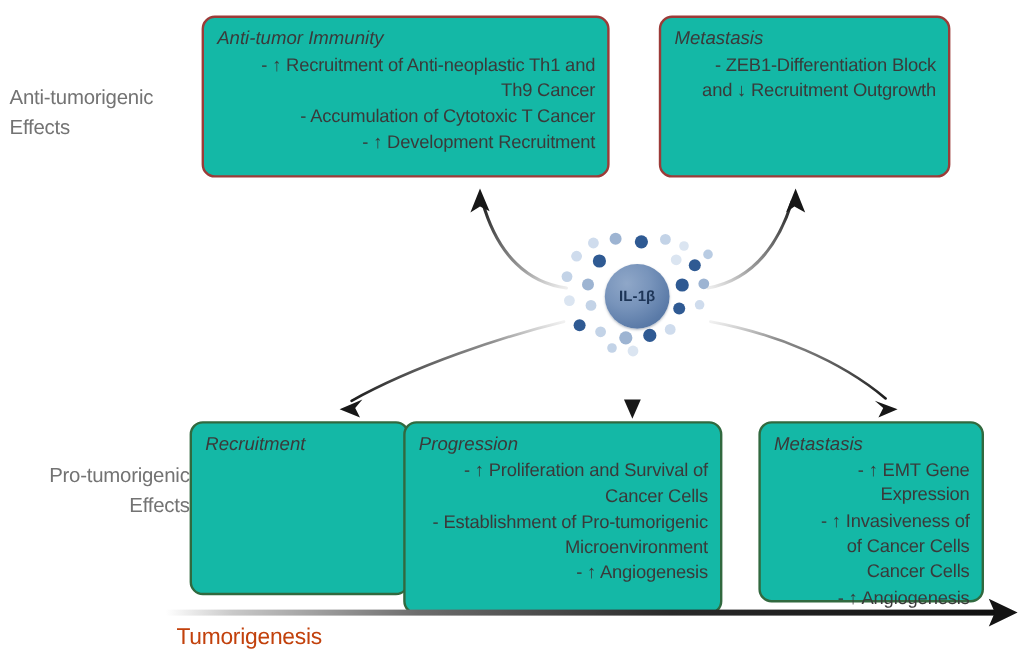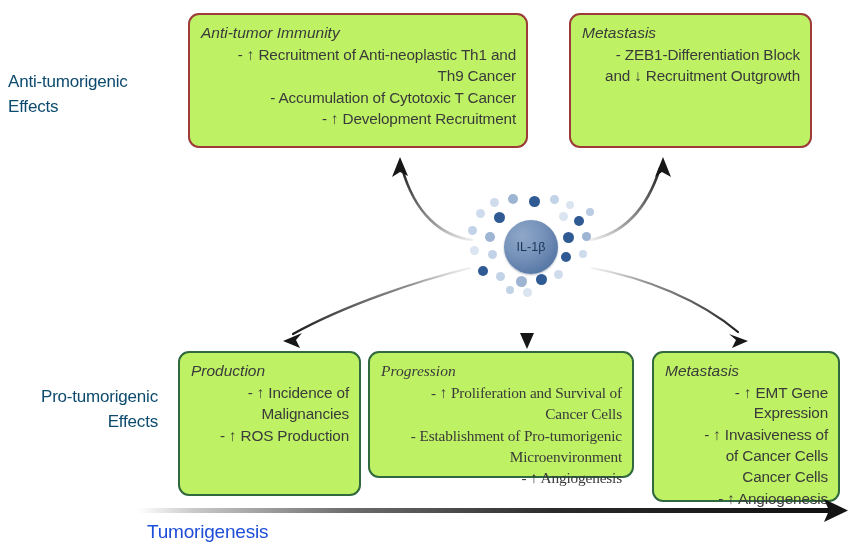--- a/index.html
+++ b/index.html
@@ -21,34 +21,33 @@
     left: 0; top: 0;
     width: 862px;
     height: 554px;
   }
 
   
   .side-label {
     position: absolute;
     font-size: 17px;
     line-height: 1.45;
-    color: #0c4a6e;
+    color: #737373;
     letter-spacing: -0.2px;
   }
   #label-anti  { left: 8px;  top: 70px;  width: 150px; }
   #label-pro   { left: 8px;  top: 385px; width: 150px; text-align: right; }
 
   
   .box {
     position: absolute;
     box-sizing: border-box;
     border-radius: 11px;
-    background: #bef264;
+    background: #14b8a6;
     padding: 8px 10px 6px 11px;
-    margin-left: 20px;
   }
   .box.red   { border: 2px solid #9c3b38; }
   .box.green { border: 2px solid #31693f; }
 
   .box-title {
     font-style: italic;
     font-size: 15.5px;
     line-height: 1.35;
     color: #3a3a3a;
     margin-bottom: 1px;
@@ -61,21 +60,21 @@
     letter-spacing: -0.15px;
   }
   .box-line { margin: 0 0 1px 0; text-align: right; }
 
   
   #box-anti-immunity { left: 168px; top: 13px;  width: 340px; height: 135px; }
   #box-anti-meta     { left: 549px; top: 13px;  width: 243px; height: 135px; }
 
   
   #box-pro-dev       { left: 158px; top: 351px; width: 183px; height: 145px; }
-  #box-pro-prog      { left: 348px; top: 351px; width: 266px; height: 127px; font-family: Liberation Serif, serif; }
+  #box-pro-prog      { left: 336px; top: 351px; width: 266px; height: 161px; }
   #box-pro-meta      { left: 632px; top: 351px; width: 188px; height: 151px; }
 
   
   #cell-graphic {
     position: absolute;
     left: 462px;
     top: 192px;
     width: 136px;
     height: 108px;
   }
@@ -84,37 +83,38 @@
     left: 42px;
     top: 28px;
     width: 54px;
     height: 54px;
     border-radius: 50%;
     background: radial-gradient(circle at 34% 30%, #8fa7c8 0%, #7894bb 38%, #5b7ba8 72%, #4a6b98 100%);
     box-shadow: 0 1px 2px rgba(40,60,90,0.35);
     display: flex;
     align-items: center;
     justify-content: center;
+    font-weight: bold;
   }
   #il1b-label {
     font-size: 12.5px;
     color: #1d3557;
     letter-spacing: 0.1px;
     font-family: "Liberation Sans", sans-serif;
   }
   .dot {
     position: absolute;
     border-radius: 50%;
   }
   #tumorigenesis-label {
     position: absolute;
     left: 147px;
     top: 521px;
     font-size: 19px;
-    color: #1d4ed8;
+    color: #c2410c;
     letter-spacing: -0.2px;
   }
 
   svg { display: block; }
   #arrows-layer {
     position: absolute;
     left: 0; top: 0;
     width: 862px;
     height: 554px;
     pointer-events: none;
@@ -147,26 +147,21 @@
 
   <div class="box red" id="box-anti-meta">
     <div class="box-title">Metastasis</div>
     <div class="box-lines">
       <div class="box-line">- ZEB1-Differentiation Block</div>
       <div class="box-line">and ↓ Recruitment Outgrowth</div>
     </div>
   </div>
 
   <div class="box green" id="box-pro-dev">
-    <div class="box-title">Production</div>
-    <div class="box-lines">
-      <div class="box-line">- ↑ Incidence of</div>
-      <div class="box-line">Malignancies</div>
-      <div class="box-line">- ↑ ROS Production</div>
-    </div>
+    <div class="box-title">Recruitment</div>
   </div>
 
   <div class="box green" id="box-pro-prog">
     <div class="box-title">Progression</div>
     <div class="box-lines">
       <div class="box-line">- ↑ Proliferation and Survival of</div>
       <div class="box-line">Cancer Cells</div>
       <div class="box-line">- Establishment of Pro-tumorigenic</div>
       <div class="box-line">Microenvironment</div>
       <div class="box-line">- ↑ Angiogenesis</div>

